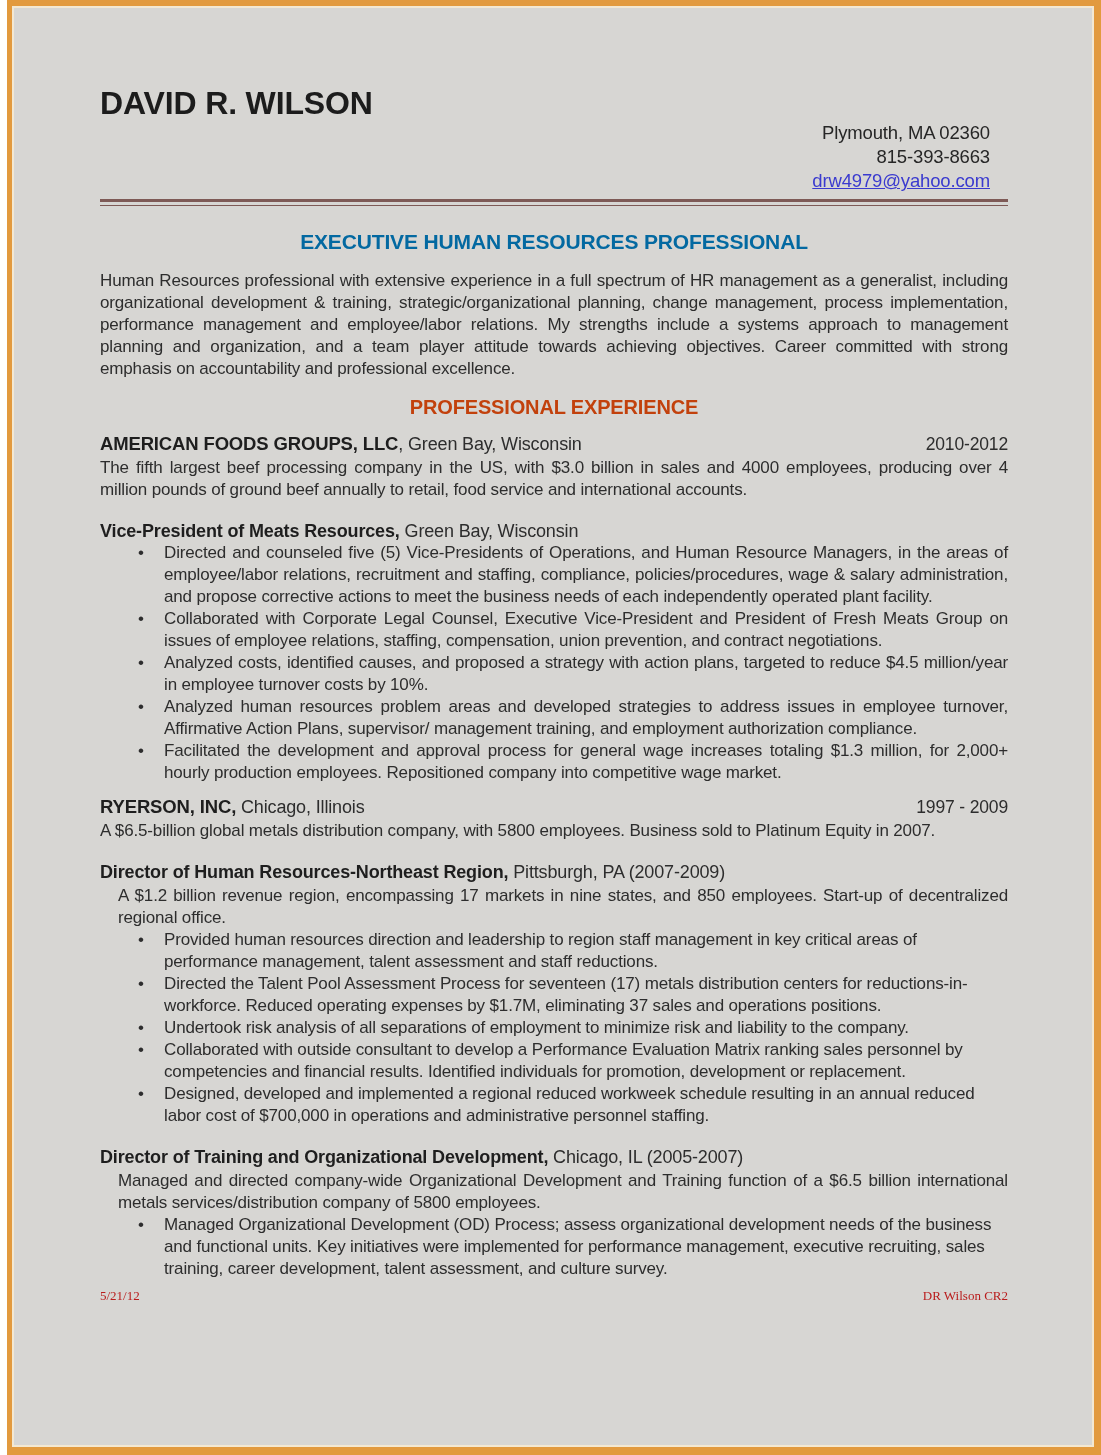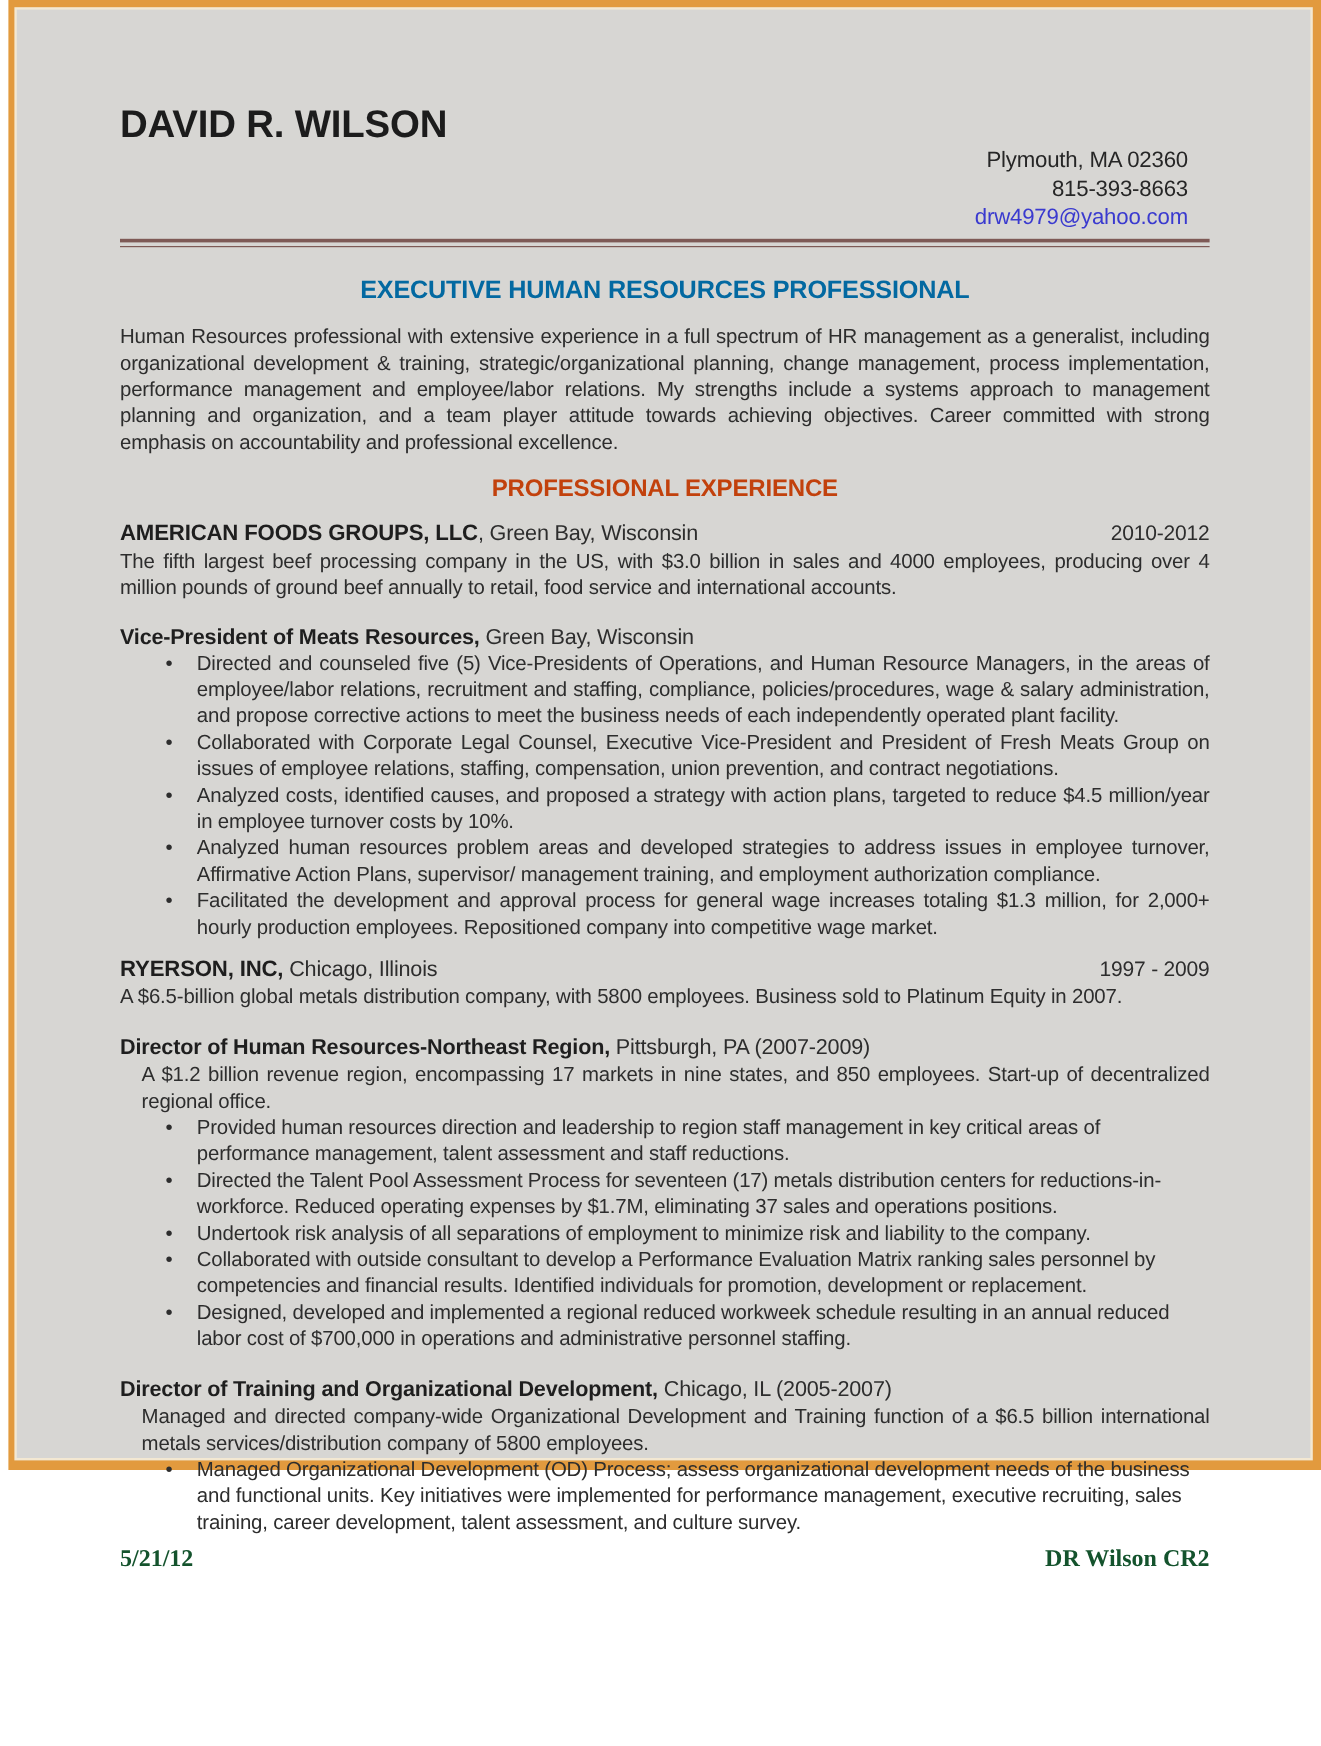--- a/index.html
+++ b/index.html
@@ -2,21 +2,21 @@
 <html><head>
 <meta charset="utf-8">
 <style>
   html, body {
     margin: 0; padding: 0;
     width: 1101px; height: 1455px;
     background: #ffffff;
     font-family: "Liberation Sans", sans-serif;
     overflow: hidden;
   }
-  .canvas { position: relative; width: 1101px; height: 1225px; }
+  .canvas { position: relative; width: 1101px; height: 1455px; }
   .frame {
     position: absolute; left: 7px; top: 0; right: 0; bottom: 0;
     background: #E29A3E;
   }
   .page {
     position: absolute; left: 7px; top: 8px; right: 9px; bottom: 10px;
     background: #D7D6D3;
     box-shadow: 0 0 0 2px #F3E8D2;
     box-sizing: border-box;
     padding: 78px 84px 0 86px;
@@ -28,21 +28,21 @@
     font-size: 32px; line-height: 1.1;
     font-weight: bold; color: #1c1c1c;
   }
   .contact {
     text-align: right;
     font-size: 18.5px; line-height: 24px;
     color: #262626;
     padding-right: 18px;
     margin-top: 0;
   }
-  .email-link { color: #3A3ACF; cursor: pointer; }
+  .email-link { color: #3A3ACF; text-decoration: underline; cursor: pointer; }
   .rule {
     margin-top: 6px;
     border-top: 3px solid #7E5A56;
     border-bottom: 1px solid #7E5A56;
     height: 3px;
   }
   .exec-title {
     margin: 24px 0 0;
     text-align: center;
     font-size: 21px; font-weight: bold;
@@ -98,23 +98,22 @@
   ul.bullets li::before {
     content: "\2022";
     position: absolute; left: 38px; top: 0;
     font-size: 17px;
   }
   ul.bullets.justified li { text-align: justify; }
   .footer {
     display: flex; justify-content: space-between;
     margin-top: 8px;
     font-family: "Liberation Serif", serif;
-    font-size: 20px; color: #14532d;
+    font-size: 13px; color: #b91c1c;
     letter-spacing: 0;
-    font-weight: bold;
   }
 </style>
 </head>
 <body>
 
 <div class="canvas">
   <div class="frame">
     <div class="page">
 
       <h1 class="person-name">DAVID R. WILSON</h1>

